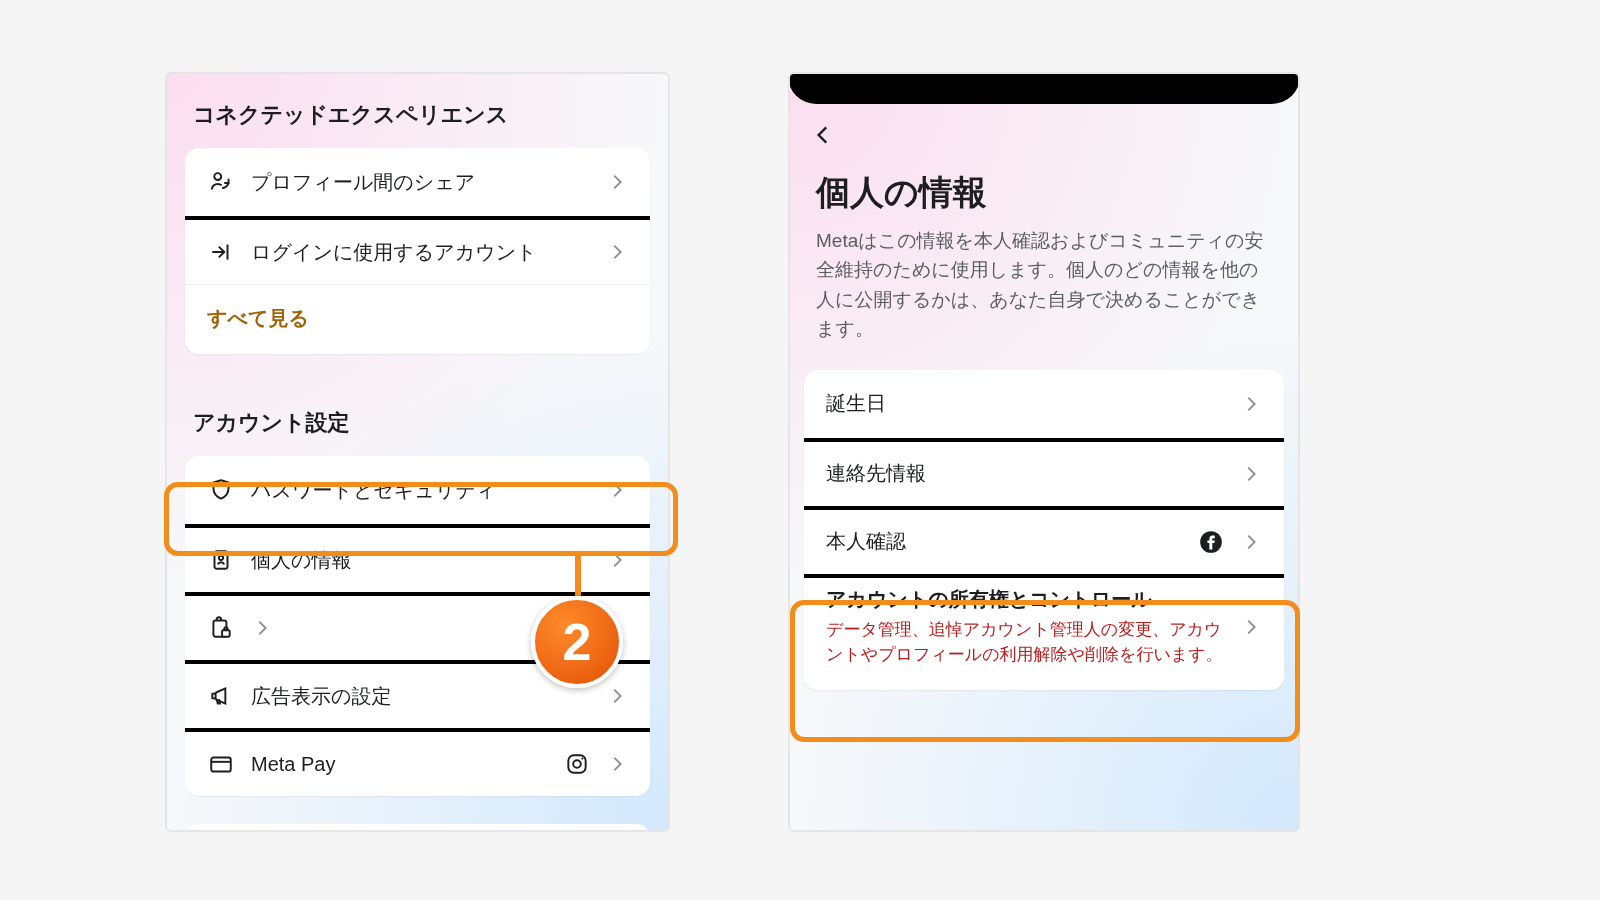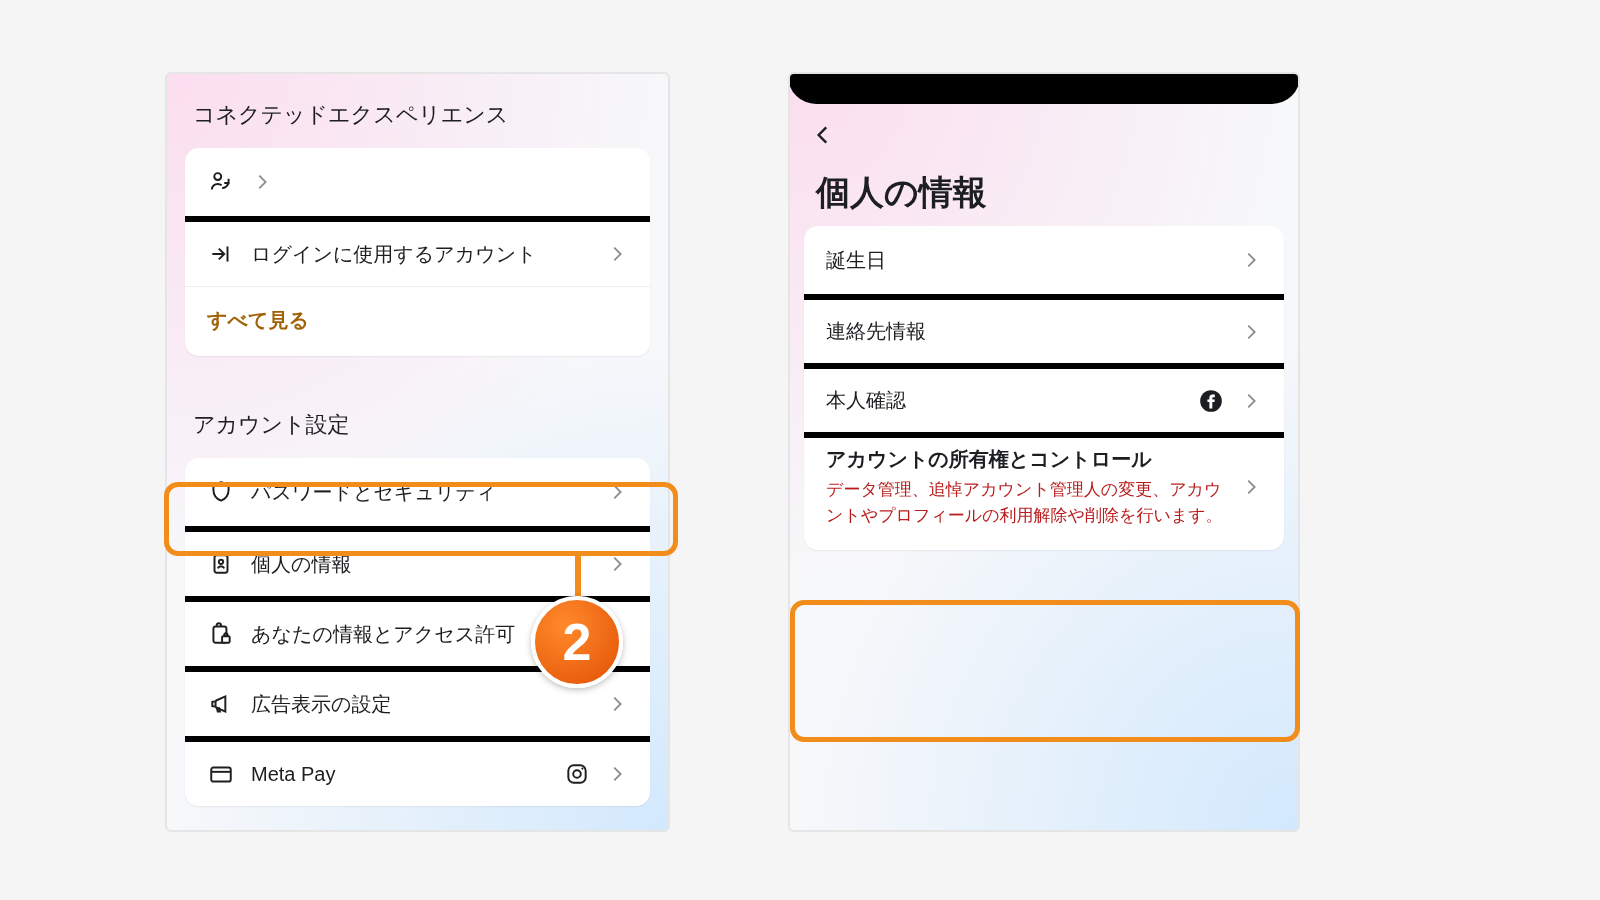--- a/index.html
+++ b/index.html
@@ -22,40 +22,40 @@
     background:
       radial-gradient(circle at 0% 0%,   rgba(255,200,230,0.55), transparent 55%),
       radial-gradient(circle at 100% 100%, rgba(180,220,255,0.55), transparent 55%),
       #f7f8fa;
   }
   .panel-left  { left: 165px;  top: 72px; width: 505px; height: 760px; }
   .panel-right { left: 788px; top: 72px; width: 512px; height: 760px; }
 
   .section-title {
     font-size: 22px;
-    font-weight: 400;
+    font-weight: 700;
     padding: 26px 26px 18px 26px;
     color: #1c1e21;
   }
 
   .card {
     background: #fff;
     border-radius: 14px;
     margin: 0 18px 28px 18px;
     box-shadow: 0 1px 2px rgba(0,0,0,0.06);
     overflow: hidden;
   }
 
   .row {
     display: flex;
     align-items: center;
     padding: 18px 22px;
     min-height: 68px;
     gap: 16px;
-    border-top: 6px solid #000000;
+    border-top: 4px solid #000000;
   }
   .card .row:first-child { border-top: none; }
 
   .row .icon {
     width: 28px;
     height: 28px;
     flex: 0 0 28px;
     display: flex;
     align-items: center;
     justify-content: center;
@@ -171,20 +171,21 @@
   <div class="card">
     <div class="row">
       <span class="icon">
         <svg viewBox="0 0 24 24">
             <circle cx="9" cy="7" r="3.2"></circle>
             <path d="M3.5 19c0-3 2.6-5.2 5.5-5.2 1.4 0 2.6.5 3.6 1.3"></path>
             <path d="M15 13l4 0 0-4"></path>
             <path d="M19 13c-1.2 3-3.6 4.5-6 4.5"></path>
           </svg>
       </span>
+      <span class="label">プロフィール間のシェア</span>
       <span class="chev">
         <svg viewBox="0 0 24 24">
             <polyline points="9 5 16 12 9 19"></polyline>
           </svg>
       </span>
     </div>
     <div class="row">
       <span class="icon">
         <svg viewBox="0 0 24 24">
             <path d="M4 12h10"></path>
@@ -235,21 +236,20 @@
     </div>
     <div class="row">
       <span class="icon">
         <svg viewBox="0 0 24 24">
             <rect x="5" y="5" width="12" height="15" rx="2"></rect>
             <path d="M8 5V4a2 2 0 0 1 4 0v1"></path>
             <rect x="13" y="14" width="7" height="6" rx="1" fill="#fff"></rect>
             <path d="M15 14v-1.3a1.5 1.5 0 0 1 3 0V14"></path>
           </svg>
       </span>
-      <span class="label">あなたの情報とアクセス許可</span>
       <span class="chev">
         <svg viewBox="0 0 24 24">
             <polyline points="9 5 16 12 9 19"></polyline>
           </svg>
       </span>
     </div>
     <div class="row">
       <span class="icon">
         <svg viewBox="0 0 24 24">
             <path d="M4 10v4l3 .5V9.5L4 10z"></path>
@@ -299,20 +299,21 @@
 <div class="panel panel-right">
   <div class="phone-top"></div>
 
   <div class="back-btn">
     <svg viewBox="0 0 24 24">
         <polyline points="15 5 8 12 15 19"></polyline>
       </svg>
   </div>
 
   <div class="page-title">個人の情報</div>
+  <div class="page-desc">Metaはこの情報を本人確認およびコミュニティの安全維持のために使用します。個人のどの情報を他の人に公開するかは、あなた自身で決めることができます。</div>
 
   <div class="card card-right">
     <div class="row">
       <span class="label">誕生日</span>
       <span class="chev">
         <svg viewBox="0 0 24 24">
             <polyline points="9 5 16 12 9 19"></polyline>
           </svg>
       </span>
     </div>

